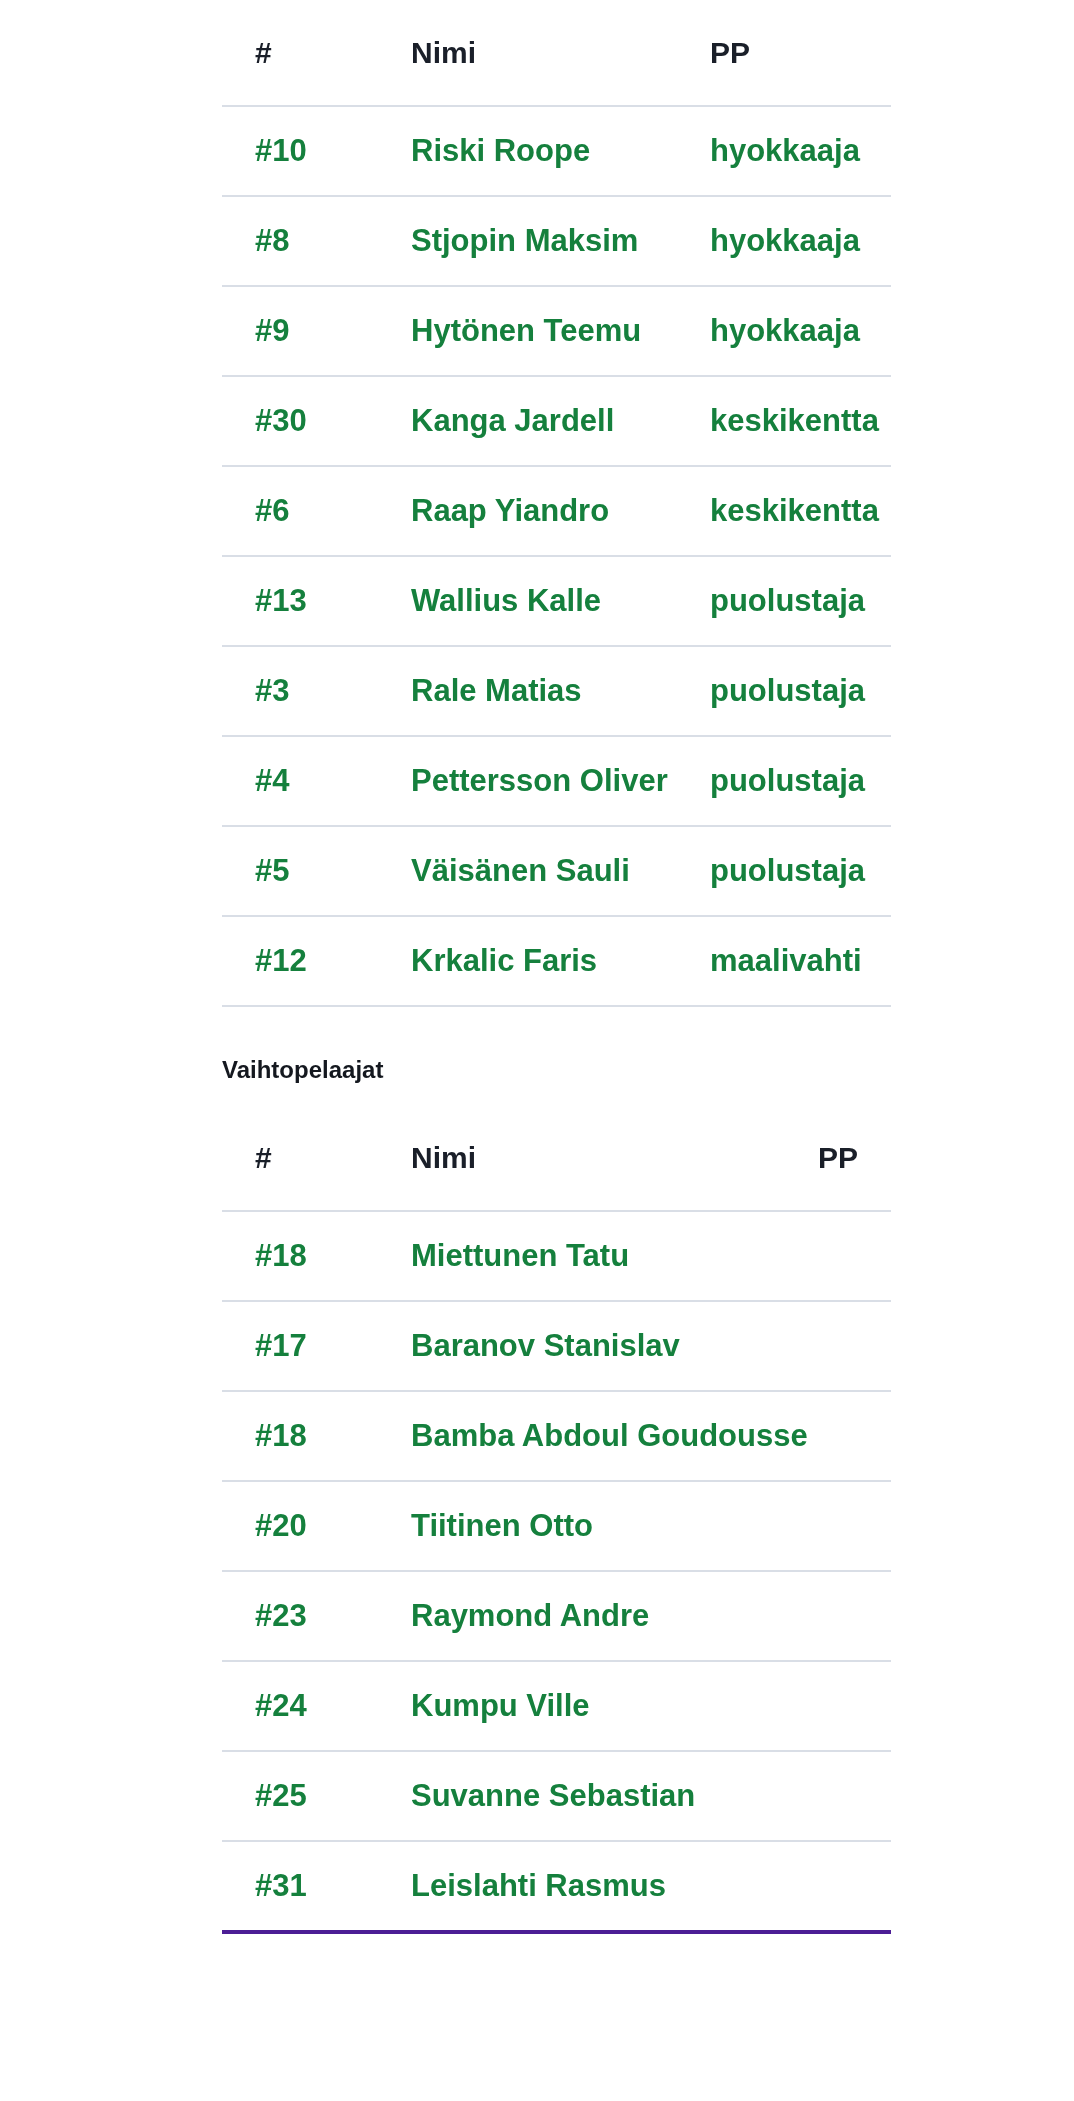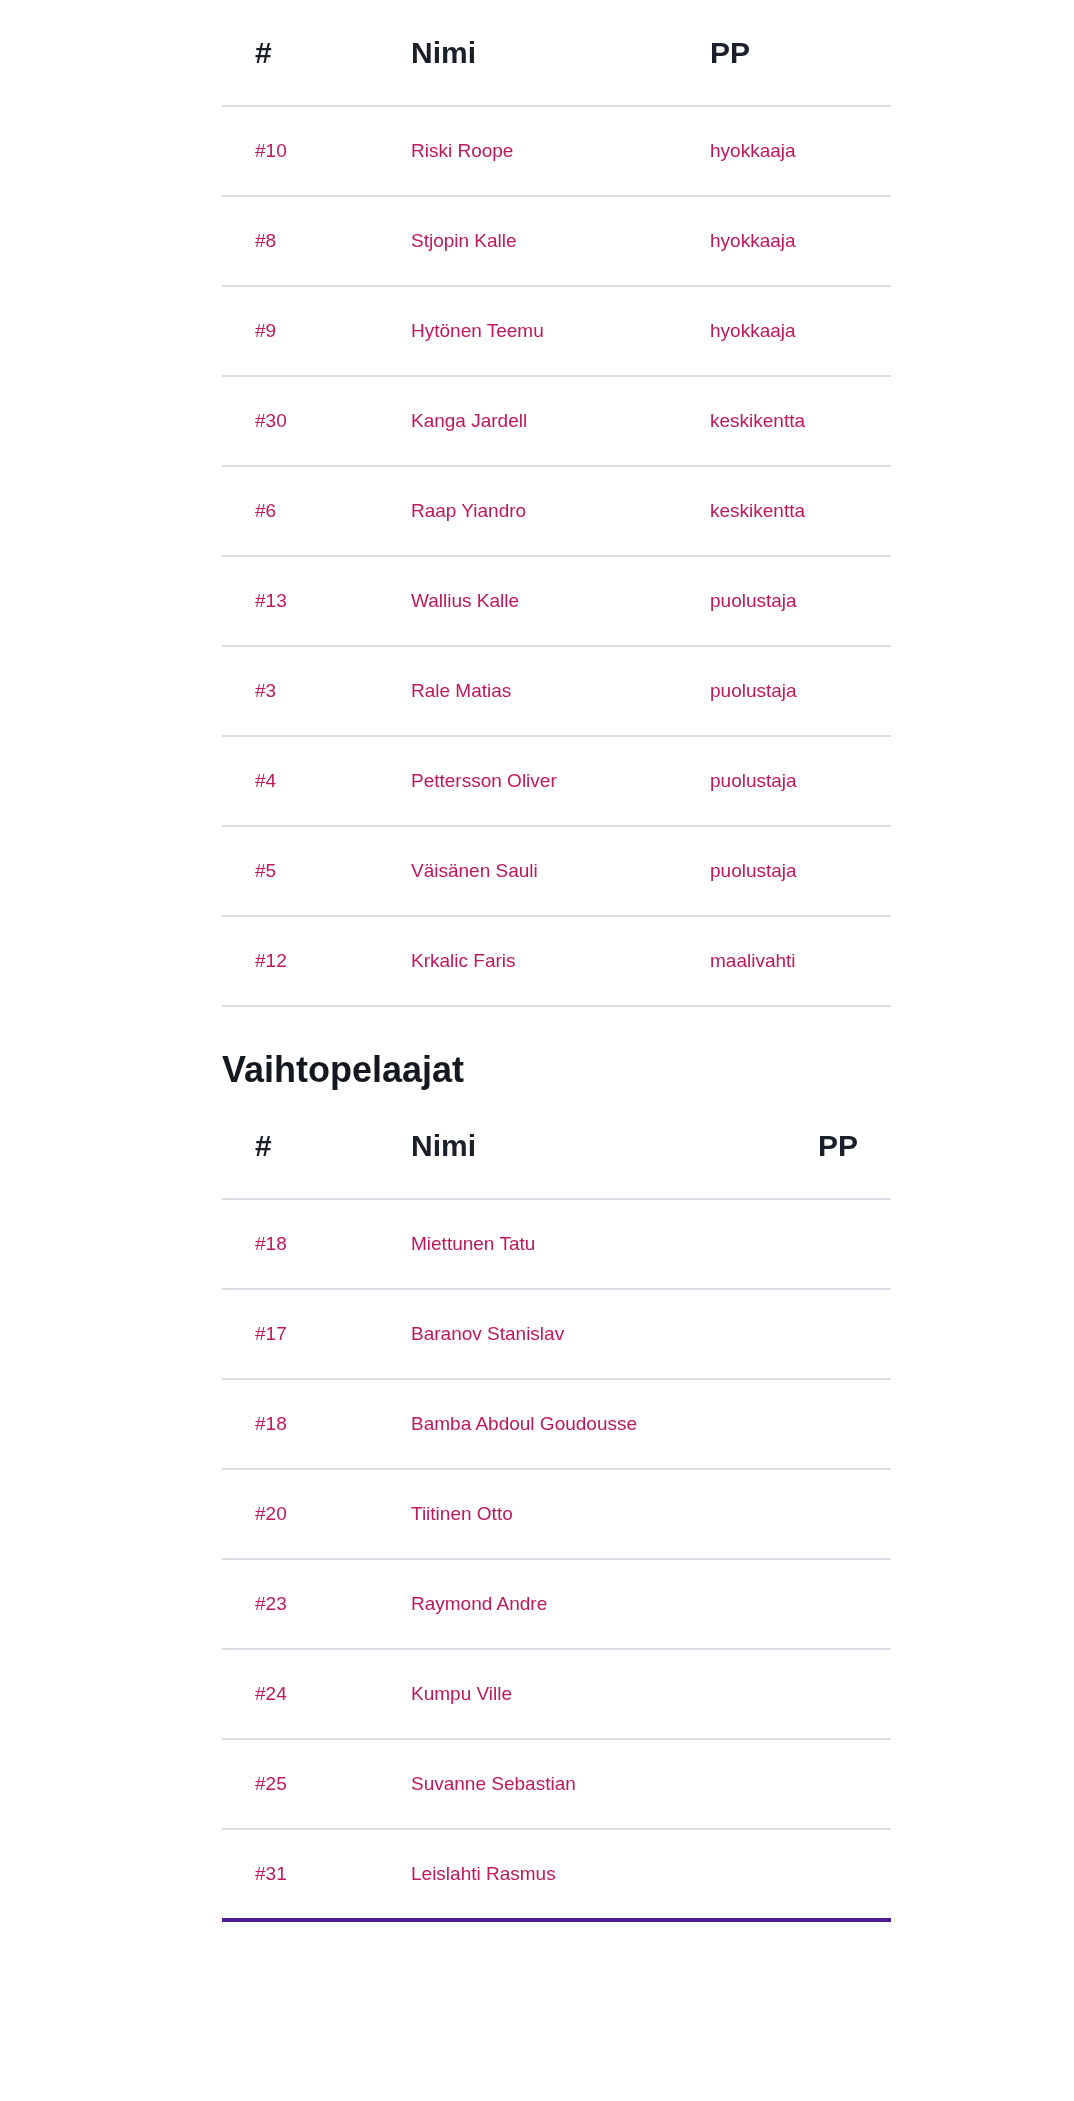--- a/index.html
+++ b/index.html
@@ -27,45 +27,45 @@
     text-align: left;
     font-size: 30px;
     font-weight: 600;
     color: #1a1f29;
     height: 105px;
     vertical-align: middle;
     border-bottom: 2px solid #d9dee6;
     padding: 0;
   }
   table.roster td {
-    font-size: 19px;
-    font-weight: 400;
-    color: #be185d;
+    font-size: 31px;
+    font-weight: 700;
+    color: #15803d;
     height: 88px;
     vertical-align: middle;
     border-bottom: 2px solid #d9dee6;
     padding: 0;
     white-space: nowrap;
     overflow: hidden;
   }
   table.roster th.col-num, table.roster td.col-num { padding-left: 33px; }
 
   table.t1 th:nth-child(1) { width: 156px; }
   table.t1 th:nth-child(2) { width: 299px; }
   table.t1 th:nth-child(3) { width: 181px; }
 
   table.t2 th:nth-child(1) { width: 156px; }
   table.t2 th:nth-child(2) { width: 407px; }
   table.t2 th:nth-child(3) { width: 73px; }
   table.t2 th { height: 104px; }
   table.t2 tr:last-child td { border-bottom: 4px solid #4c1d95; }
 
   .section-heading {
-    margin: 43px 0 4px 0;
-    font-size: 36px;
+    margin: 43px 0 16px 0;
+    font-size: 24px;
     line-height: 40px;
     font-weight: 700;
     color: #14181f;
   }
 </style>
 </head>
 <body>
 
 <div class="content">
 
@@ -78,21 +78,21 @@
       </tr>
     </thead>
     <tbody>
         <tr>
           <td class="col-num">#10</td>
           <td class="col-name">Riski Roope</td>
           <td class="col-pos">hyokkaaja</td>
         </tr>
         <tr>
           <td class="col-num">#8</td>
-          <td class="col-name">Stjopin Kalle</td>
+          <td class="col-name">Stjopin Maksim</td>
           <td class="col-pos">hyokkaaja</td>
         </tr>
         <tr>
           <td class="col-num">#9</td>
           <td class="col-name">Hytönen Teemu</td>
           <td class="col-pos">hyokkaaja</td>
         </tr>
         <tr>
           <td class="col-num">#30</td>
           <td class="col-name">Kanga Jardell</td>

